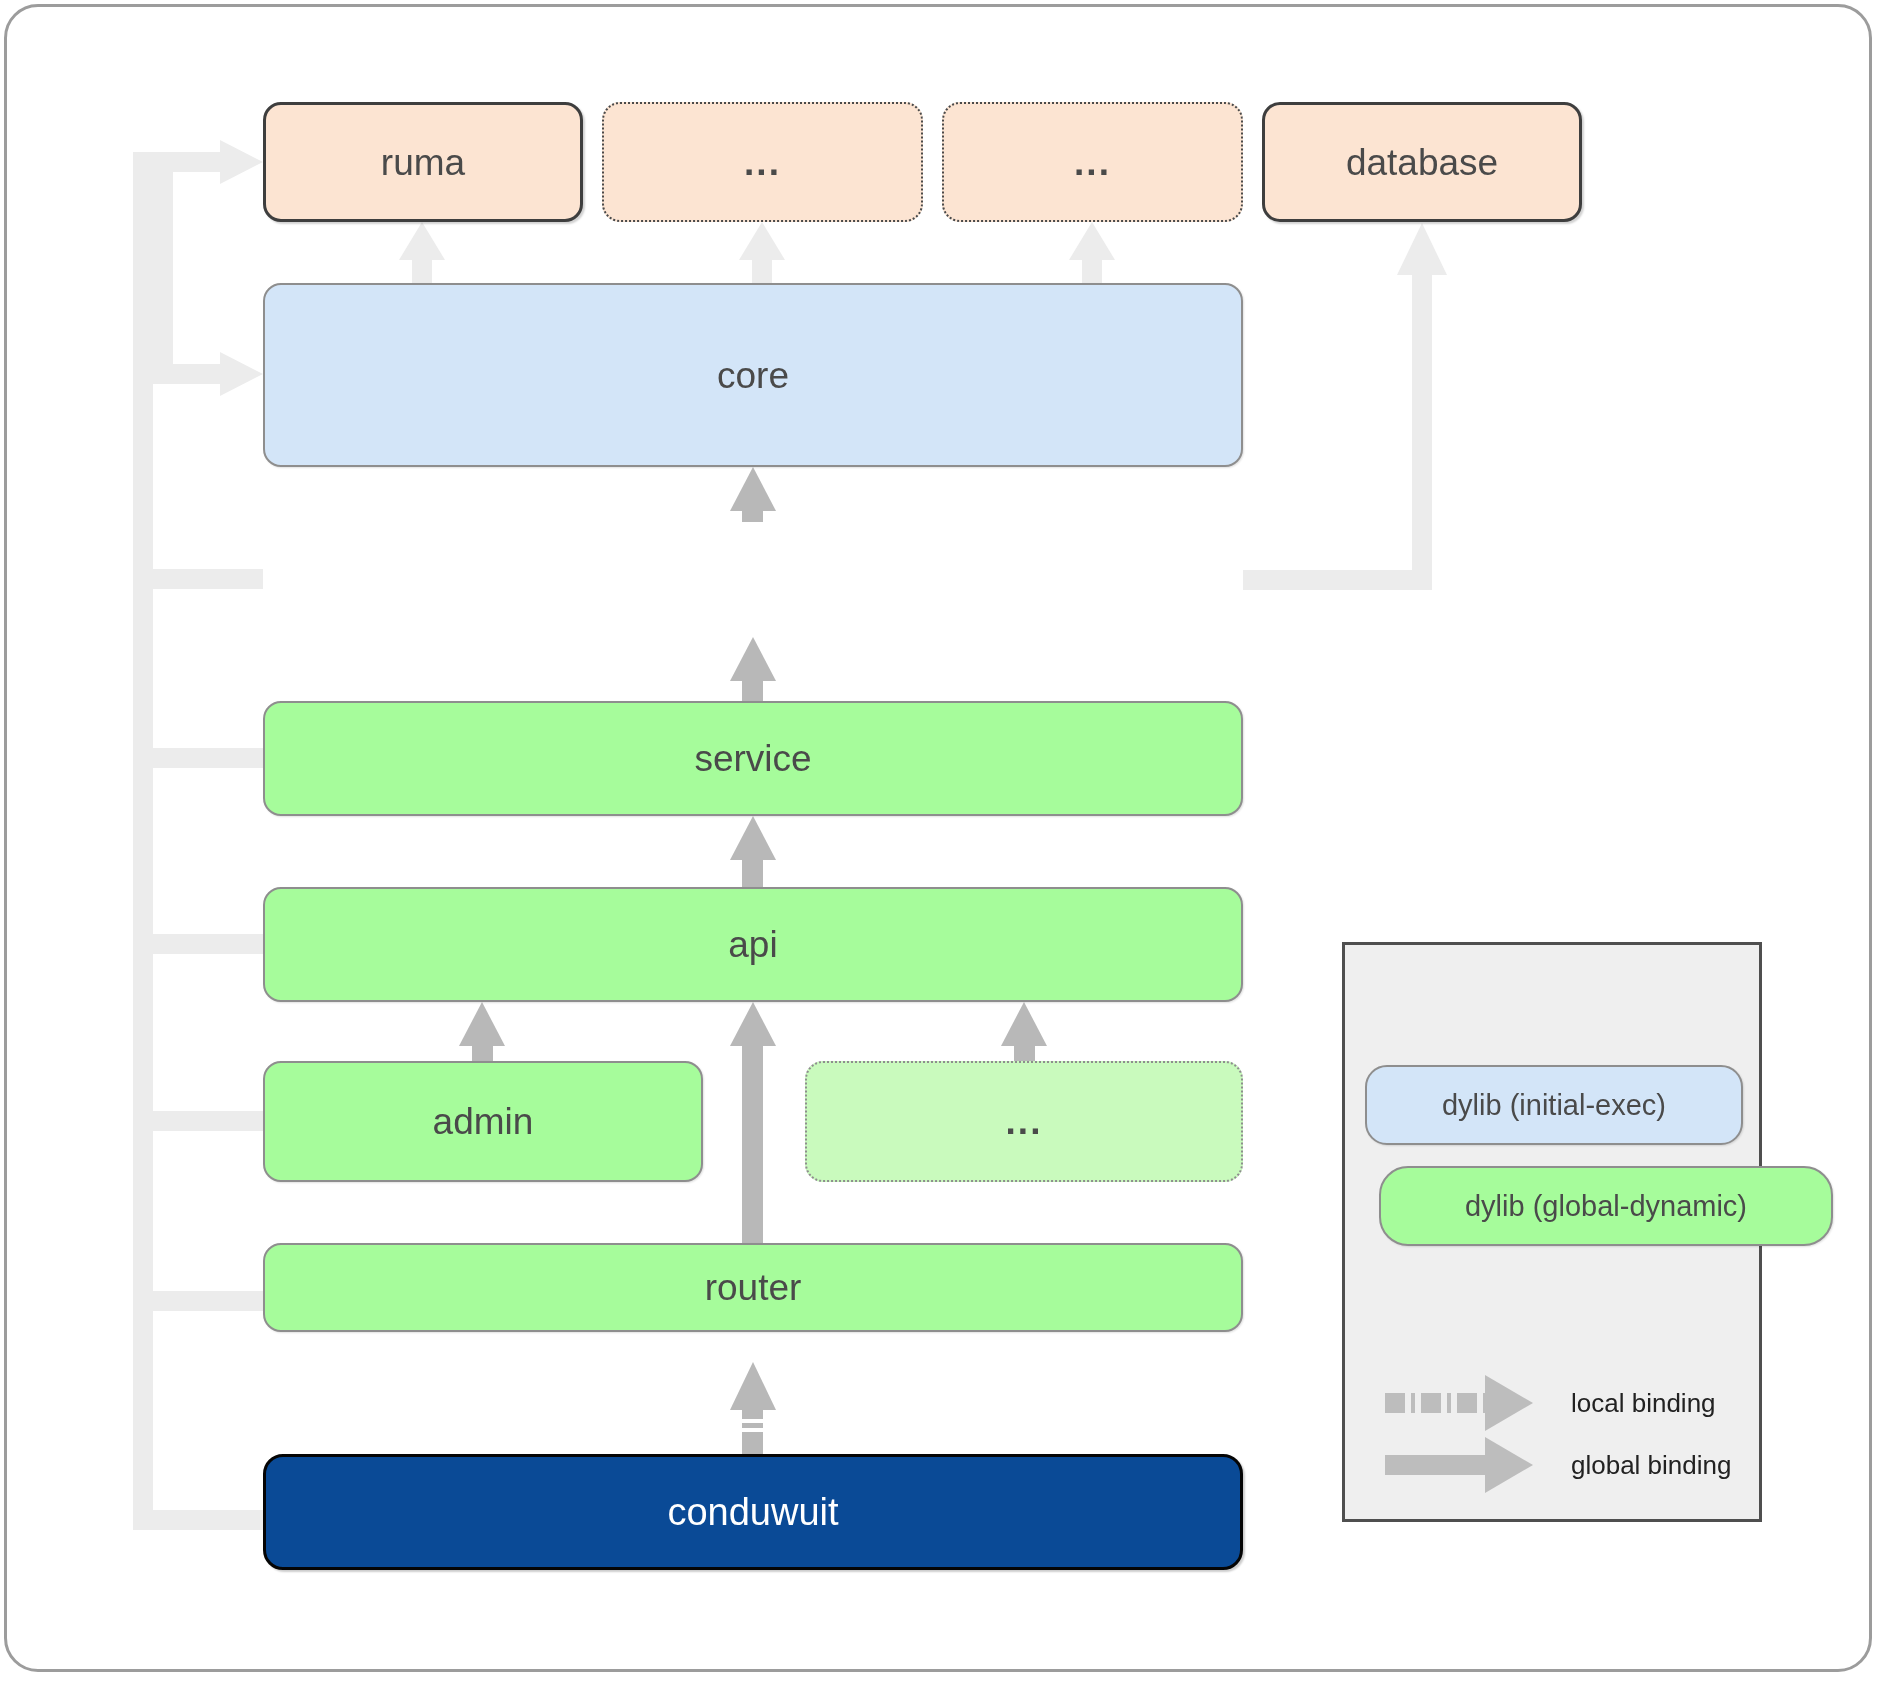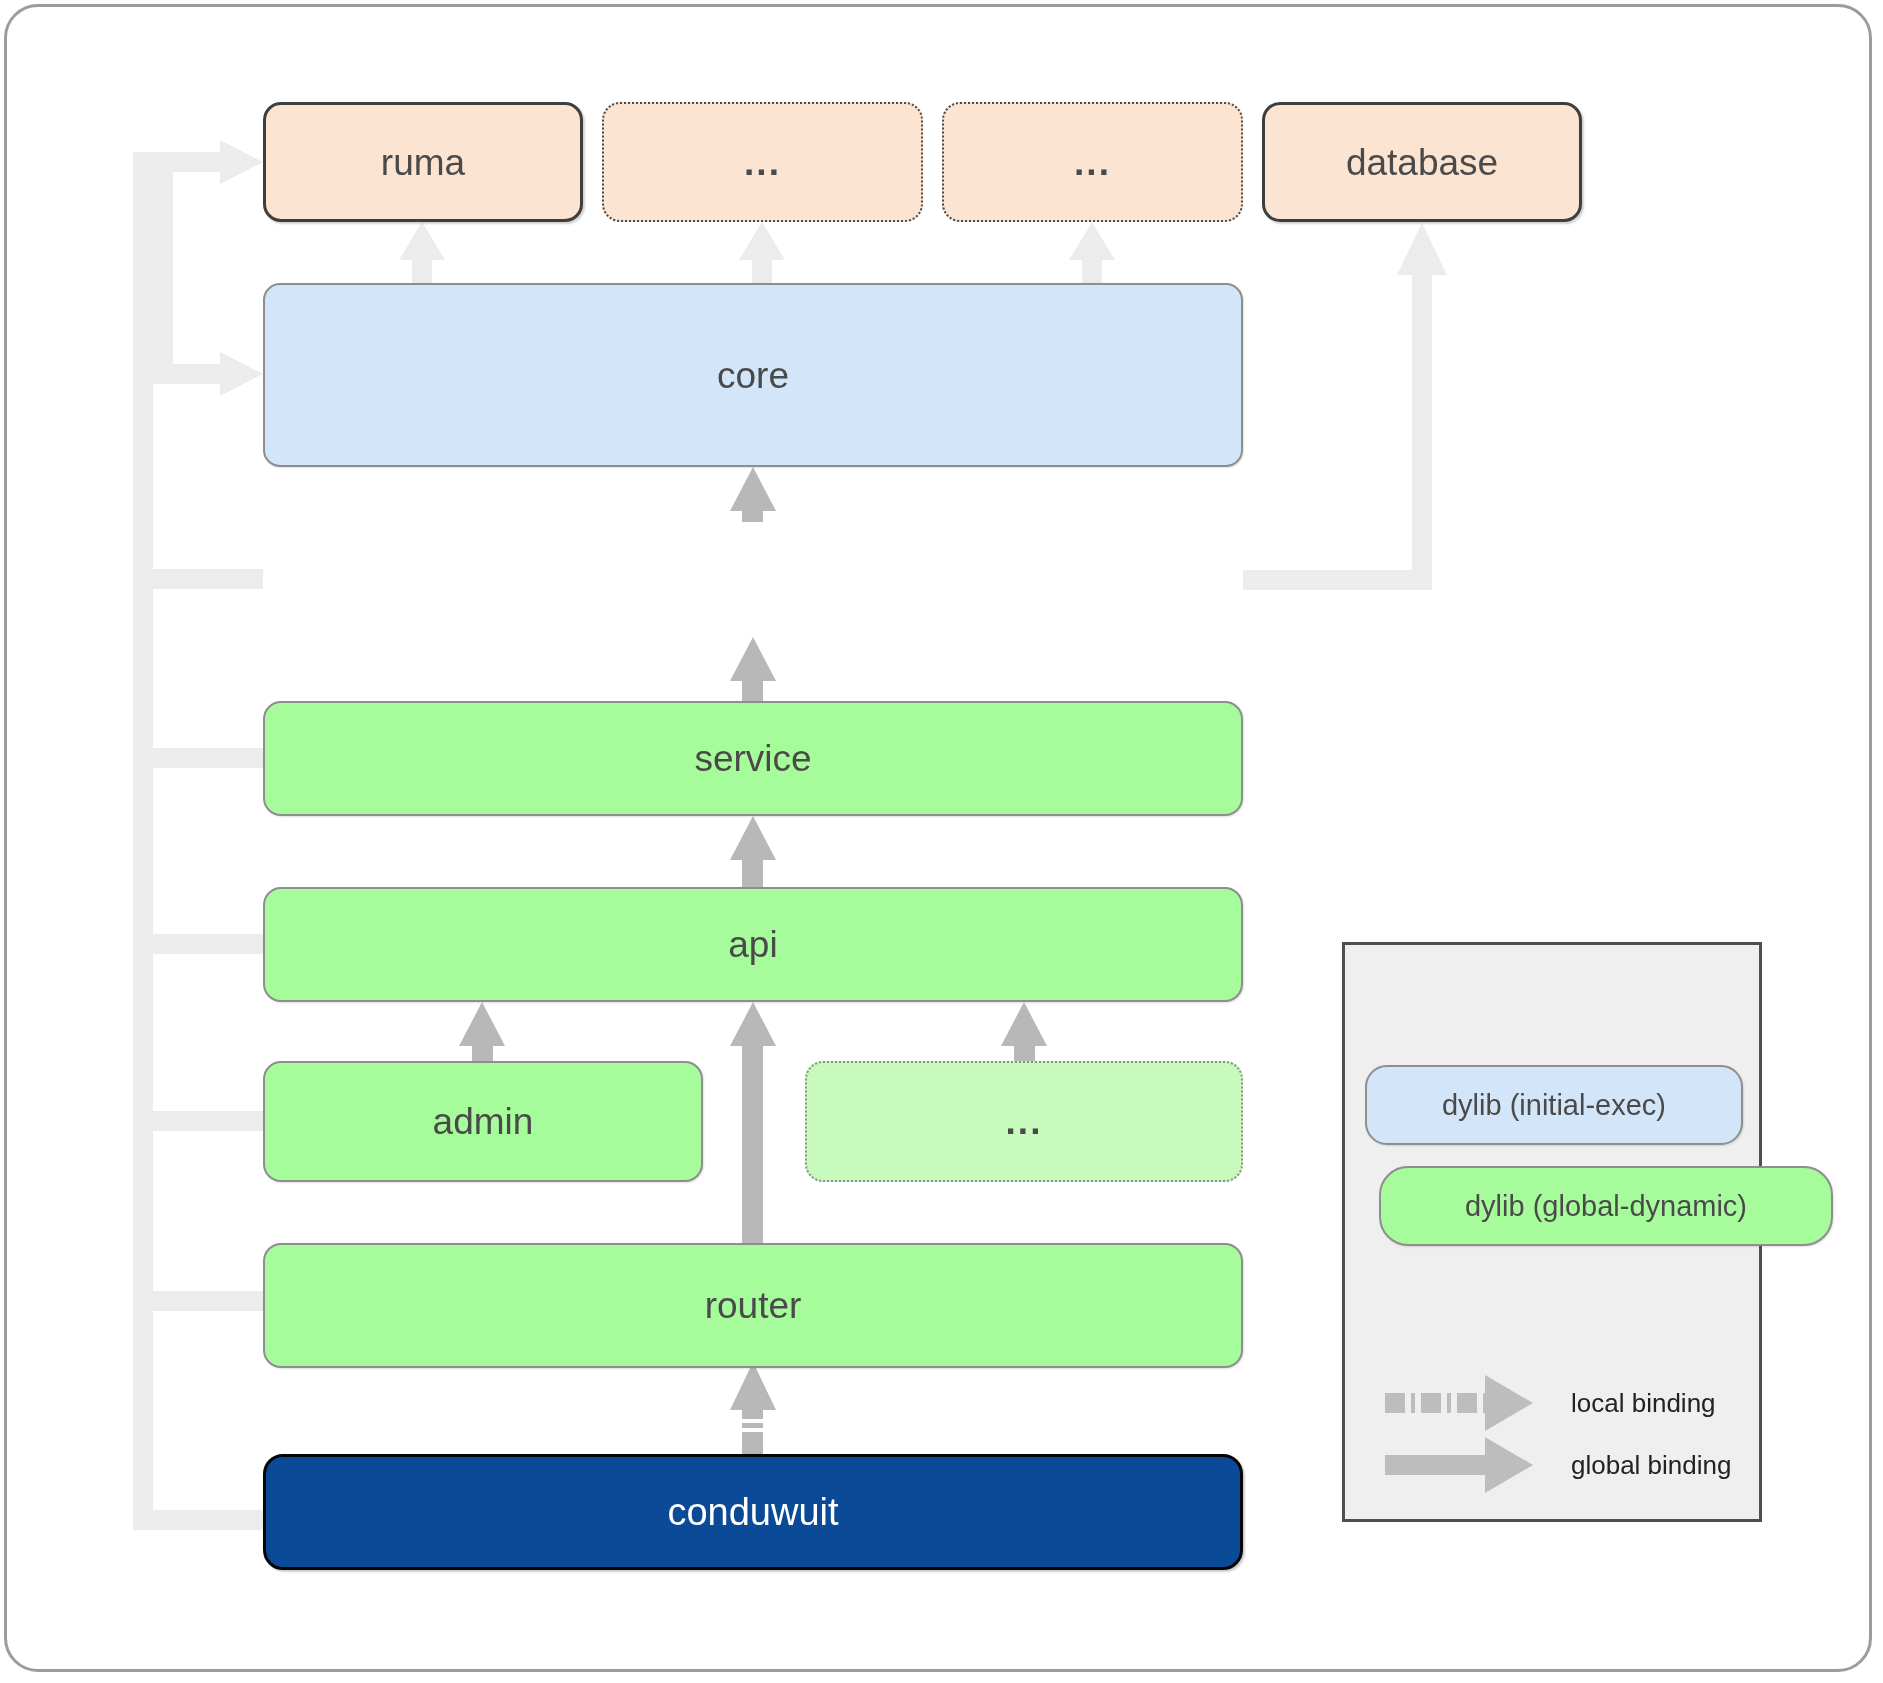--- a/index.html
+++ b/index.html
@@ -152,39 +152,39 @@
   <div class="node peach-dotted dots" style="left:602px;top:102px;width:321px;height:120px;">
       <span>...</span>
     </div>
   <div class="node peach-dotted dots" style="left:942px;top:102px;width:301px;height:120px;">
       <span>...</span>
     </div>
   <div class="node peach-solid" style="left:1262px;top:102px;width:320px;height:120px;">
       <span>database</span>
     </div>
 
-  <div class="node blue" style="left:263px;top:283px;width:980px;height:184px;border-radius:17px;">
+  <div class="node blue" style="left:263px;top:283px;width:980px;height:184px;">
       <span>core</span>
     </div>
 
   <div class="node green" style="left:263px;top:701px;width:980px;height:115px;">
       <span>service</span>
     </div>
   <div class="node green" style="left:263px;top:887px;width:980px;height:115px;">
       <span>api</span>
     </div>
 
   <div class="node green" style="left:263px;top:1061px;width:440px;height:121px;">
       <span>admin</span>
     </div>
   <div class="node green-dotted dots" style="left:805px;top:1061px;width:438px;height:121px;">
       <span>...</span>
     </div>
 
-  <div class="node green" style="left:263px;top:1243px;width:980px;height:125px;">
+  <div class="node green" style="left:263px;top:1243px;width:980px;height:89px;">
       <span>router</span>
     </div>
 
   <div class="node navy" style="left:263px;top:1454px;width:980px;height:116px;">
       <span>conduwuit</span>
     </div>
 
   <div class="legend">
     <div class="node blue" style="left:20px;top:120px;width:378px;height:80px;">
         <span>dylib (initial-exec)</span>

